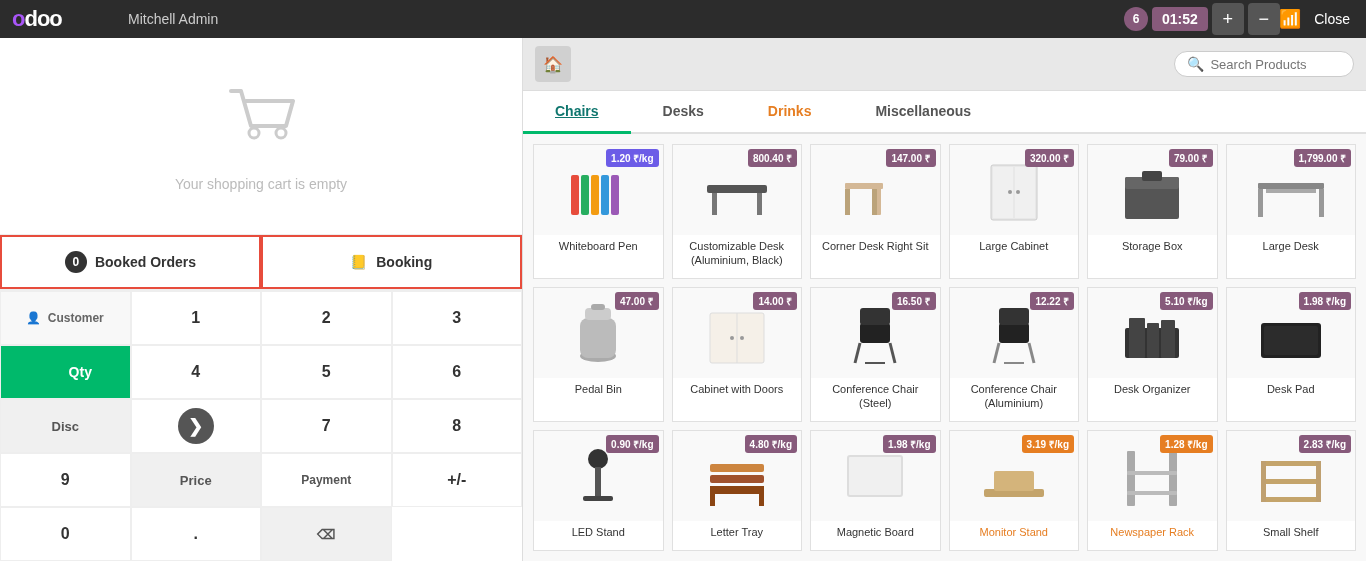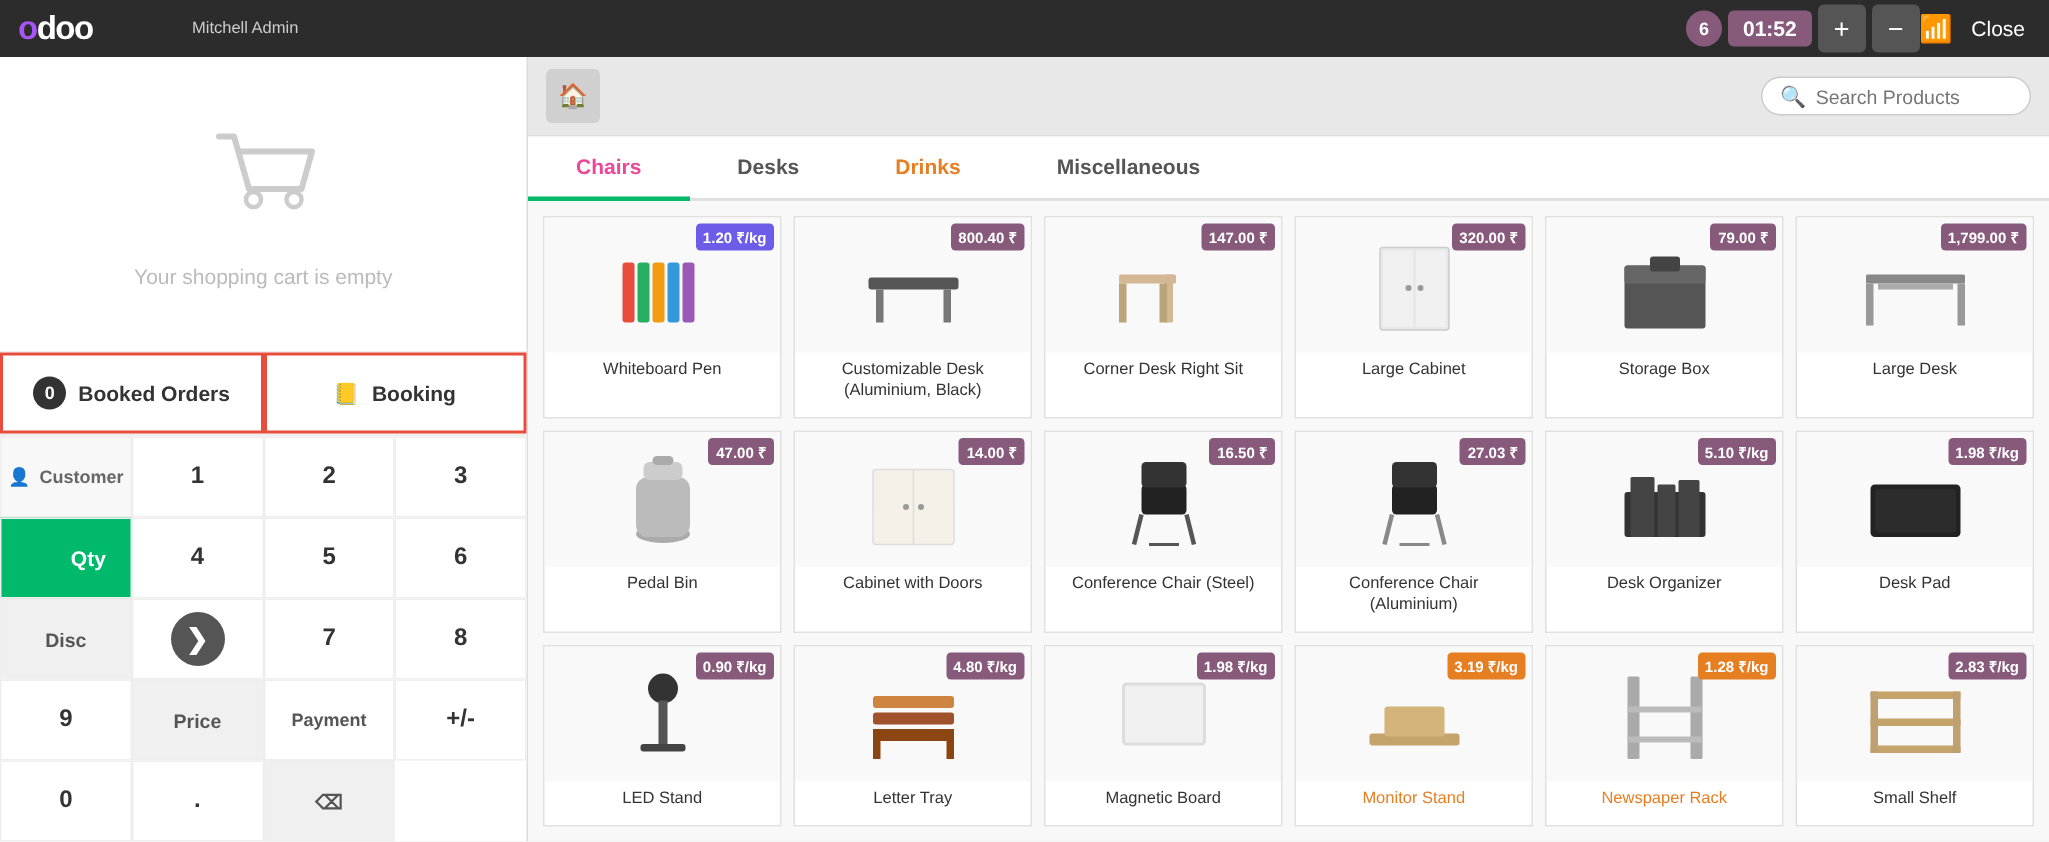--- a/index.html
+++ b/index.html
@@ -22,21 +22,21 @@
     .odoo-logo {
       color: #fff;
       font-size: 22px;
       font-weight: bold;
       letter-spacing: -1px;
     }
     .odoo-logo span { color: #a855f7; }
     .topbar-user {
       flex: 1;
       color: #ccc;
-      font-size: 11px;
+      font-size: 14px;
       padding-left: 8px;
     }
     .topbar-session {
       display: flex;
       align-items: center;
       gap: 4px;
     }
     .session-badge {
       background: #875a7b;
       color: #fff;
@@ -88,21 +88,21 @@
 
     
     .main {
       display: flex;
       flex: 1;
       overflow: hidden;
     }
 
     
     .left-panel {
-      width: 352px;
+      width: 523px;
       background: #fff;
       display: flex;
       flex-direction: column;
       border-right: 1px solid #ddd;
       flex-shrink: 0;
     }
 
     .cart-area {
       flex: 1;
       display: flex;
@@ -271,22 +271,23 @@
     .cat-tab {
       padding: 12px 32px;
       cursor: pointer;
       font-size: 14px;
       font-weight: bold;
       color: #555;
       border-bottom: 3px solid transparent;
       margin-bottom: -2px;
     }
     .cat-tab.active {
-      color: #ec4899;
+      color: #0f766e;
       border-bottom-color: #00b96b;
+      text-decoration: underline;
     }
     .cat-tab.orange { color: #e67e22; }
 
     
     .products-grid {
       display: grid;
       grid-template-columns: repeat(6, 1fr);
       gap: 8px;
       padding: 10px;
       overflow-y: auto;
@@ -553,21 +554,21 @@
         <div class="product-card">
           <div class="product-img">
             <svg width="70" height="70" viewBox="0 0 70 70">
               <rect x="20" y="25" width="30" height="20" rx="3" fill="#222"></rect>
               <rect x="20" y="10" width="30" height="17" rx="3" fill="#333"></rect>
               <line x1="20" y1="45" x2="15" y2="65" stroke="#888" stroke-width="3"></line>
               <line x1="50" y1="45" x2="55" y2="65" stroke="#888" stroke-width="3"></line>
               <line x1="25" y1="65" x2="45" y2="65" stroke="#888" stroke-width="2"></line>
             </svg>
           </div>
-          <div class="price-badge" style="background: rgb(135, 90, 123);">27.03 ₹</div>
+          <div class="price-badge" style="background: rgb(135, 90, 123);">12.22 ₹</div>
           <div class="product-name">Conference Chair (Aluminium)</div>
         </div>
         <div class="product-card">
           <div class="product-img">
             <svg width="70" height="70" viewBox="0 0 70 70">
               <rect x="8" y="30" width="54" height="30" rx="2" fill="#333"></rect>
               <rect x="12" y="20" width="16" height="40" rx="1" fill="#444"></rect>
               <rect x="30" y="25" width="12" height="35" rx="1" fill="#444"></rect>
               <rect x="44" y="22" width="14" height="38" rx="1" fill="#444"></rect>
             </svg>

